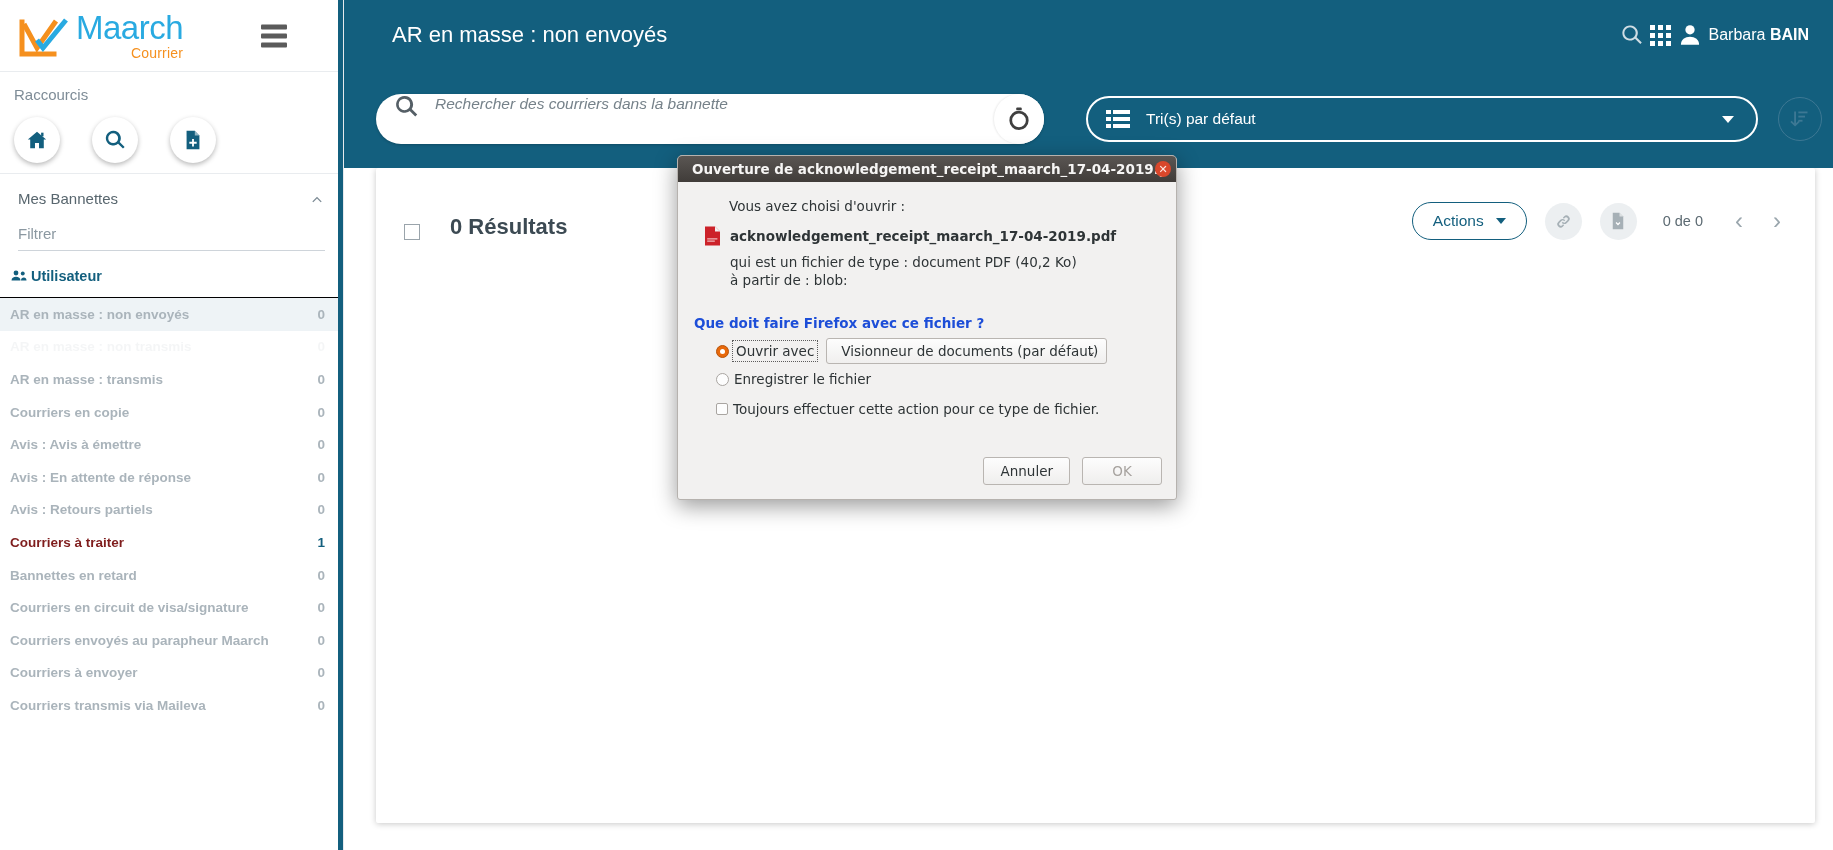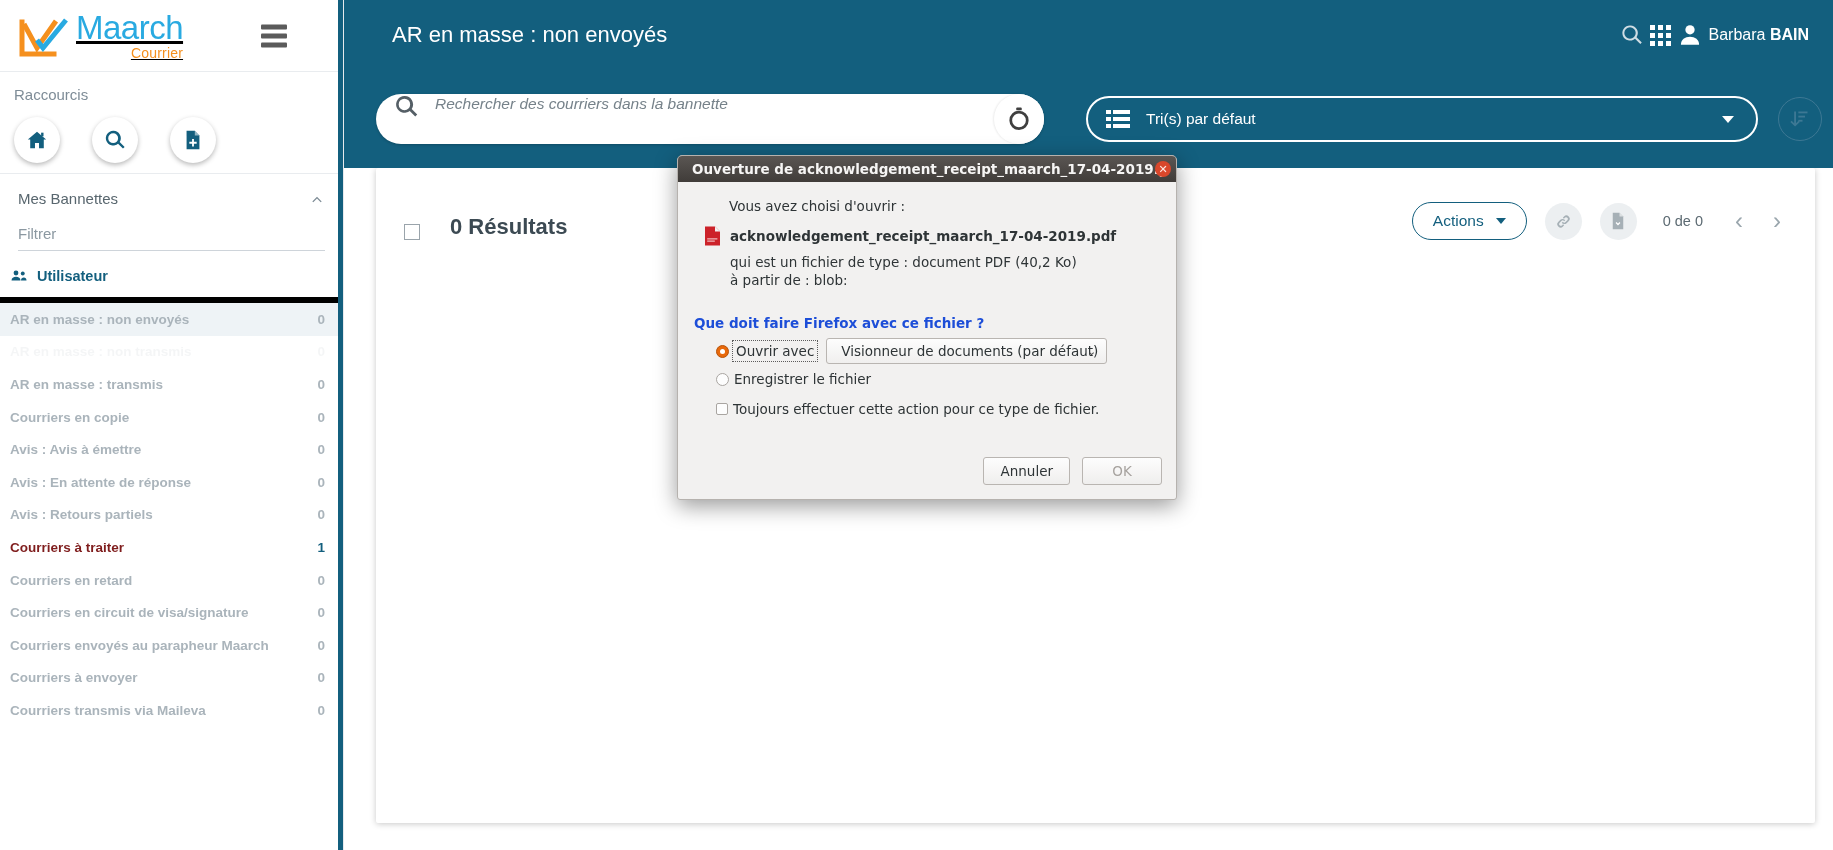--- a/index.html
+++ b/index.html
@@ -22,21 +22,21 @@
   }
   .sidebar-accent {
     position: absolute; left: 338px; top: 0;
     width: 6px; height: 850px;
     background: #135f7e;
   }
   .logo-row {
     position: relative;
     height: 72px;
     border-bottom: 1px solid #e9ecef;
-    display: flex; align-items: center; text-decoration: underline;
+    display: flex; align-items: center;
   }
   .logo-wrap { margin-left: 18px; display: flex; align-items: flex-end; }
   .logo-mark { width: 56px; height: 42px; margin-right: 2px; }
   .logo-text { display: flex; flex-direction: column; line-height: 1; }
   .logo-main {
     font-size: 33px; color: #29aae1; font-weight: 400;
     letter-spacing: -0.5px; font-family: "Liberation Sans", sans-serif;
   }
   .logo-sub {
     font-size: 14px; color: #f5901e; text-align: right;
@@ -74,23 +74,23 @@
   .filter-wrap { padding: 0 18px 2px 18px; }
   .filter-input {
     width: 100%; border: none; border-bottom: 1px solid #ced4da;
     font-size: 15px; color: #7b8a94; padding: 6px 0 8px 0;
     outline: none; background: transparent;
     font-family: "Liberation Sans", sans-serif;
   }
   .filter-input::placeholder { color: #8b98a1; }
 
   .group-head {
-    display: flex; align-items: center; gap: 9px;
+    display: flex; align-items: center; gap: 3px;
     padding: 14px 18px 12px 10px;
-    border-bottom: 6px solid #000000;
+    border-bottom: 1px solid #000000;
   }
   .group-head svg { fill: #135f7e; }
   .group-name { font-size: 14.5px; font-weight: bold; color: #135f7e; }
 
   .bannette-list { }
   .bannette-item {
     display: flex; align-items: center; justify-content: space-between;
     padding: 0 18px 0 10px;
     height: 32.6px;
     font-size: 13.5px;
@@ -430,21 +430,21 @@
         </div>
         <div class="bannette-item">
           <span class="bi-label">Avis : Retours partiels</span>
           <span class="bi-count">0</span>
         </div>
         <div class="bannette-item active">
           <span class="bi-label">Courriers à traiter</span>
           <span class="bi-count">1</span>
         </div>
         <div class="bannette-item">
-          <span class="bi-label">Courriers en retard</span>
+          <span class="bi-label">Bannettes en retard</span>
           <span class="bi-count">0</span>
         </div>
         <div class="bannette-item">
           <span class="bi-label">Courriers en circuit de visa/signature</span>
           <span class="bi-count">0</span>
         </div>
         <div class="bannette-item">
           <span class="bi-label">Courriers envoyés au parapheur Maarch</span>
           <span class="bi-count">0</span>
         </div>

